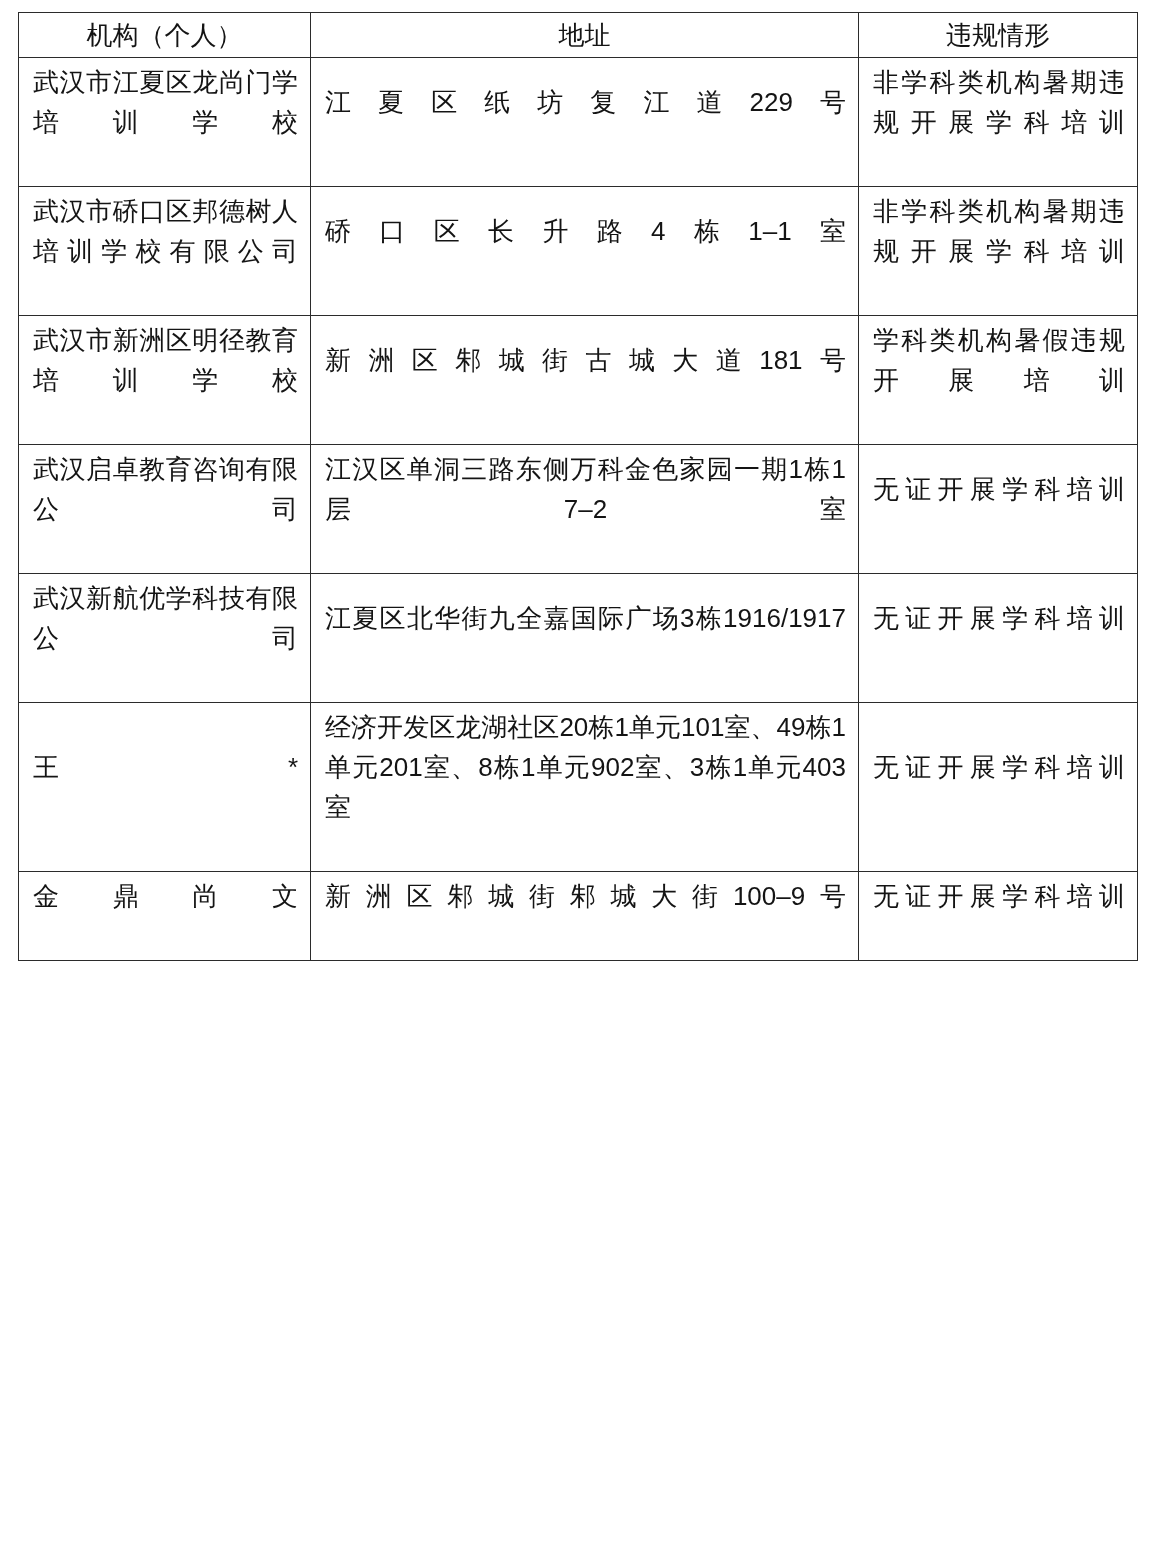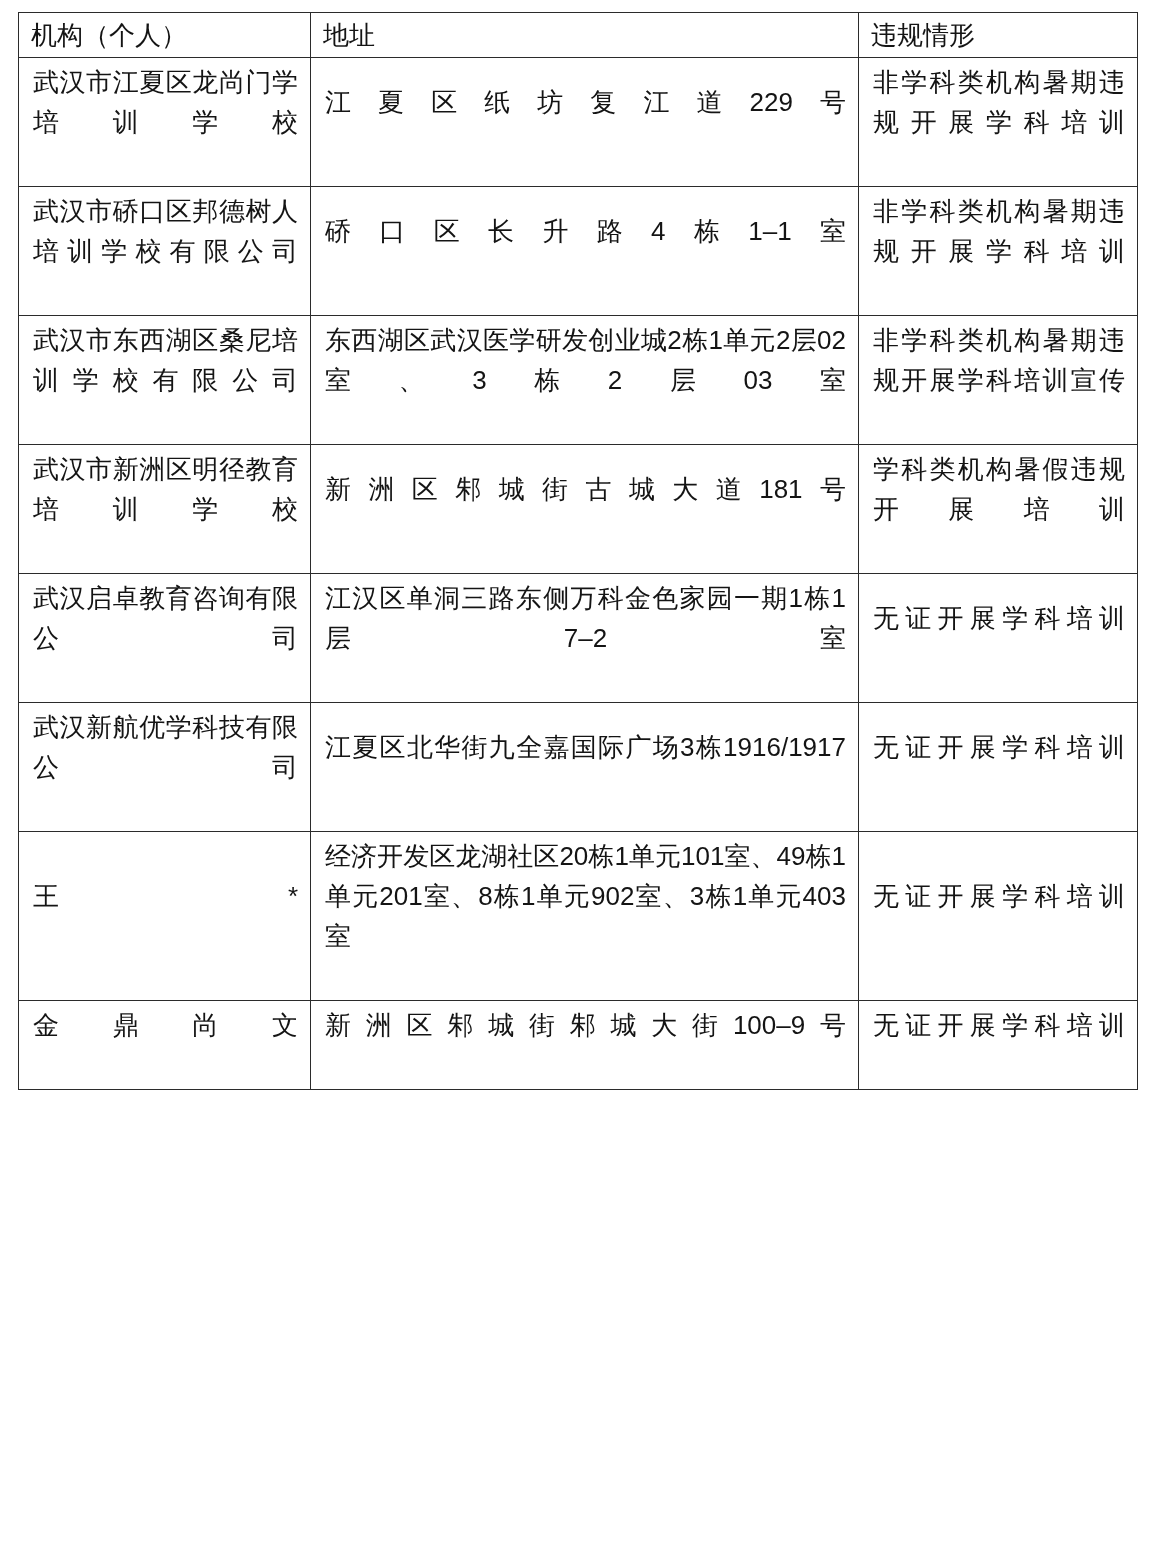--- a/index.html
+++ b/index.html
@@ -23,21 +23,21 @@
     border: 1px solid #2b2b2b;
     font-family: "Liberation Sans", "DejaVu Sans", sans-serif;
     font-size: 26px;
     color: #141414;
     vertical-align: middle;
     word-break: break-all;
     overflow-wrap: break-word;
   }
   th {
     font-weight: 400;
-    text-align: left;
+    text-align: center;
     line-height: 40px;
     padding: 2px 12px;
     height: 40px;
   }
   td {
     text-align: justify;
     text-justify: inter-character;
     line-height: 40px;
     padding: 4px 12px 4px 14px;
   }
@@ -70,25 +70,20 @@
           <td>武汉市江夏区龙尚门学培训学校</td>
           <td>江夏区纸坊复江道229号</td>
           <td>非学科类机构暑期违规开展学科培训</td>
         </tr>
         <tr>
           <td>武汉市硚口区邦德树人培训学校有限公司</td>
           <td>硚口区长升路4栋1–1室</td>
           <td>非学科类机构暑期违规开展学科培训</td>
         </tr>
         <tr>
-          <td>武汉市东西湖区桑尼培训学校有限公司</td>
-          <td>东西湖区武汉医学研发创业城2栋1单元2层02室、3栋2层03室</td>
-          <td>非学科类机构暑期违规开展学科培训宣传</td>
-        </tr>
-        <tr>
           <td>武汉市新洲区明径教育培训学校</td>
           <td>新洲区邾城街古城大道181号</td>
           <td>学科类机构暑假违规开展培训</td>
         </tr>
         <tr>
           <td>武汉启卓教育咨询有限公司</td>
           <td>江汉区单洞三路东侧万科金色家园一期1栋1层7–2室</td>
           <td>无证开展学科培训</td>
         </tr>
         <tr>

